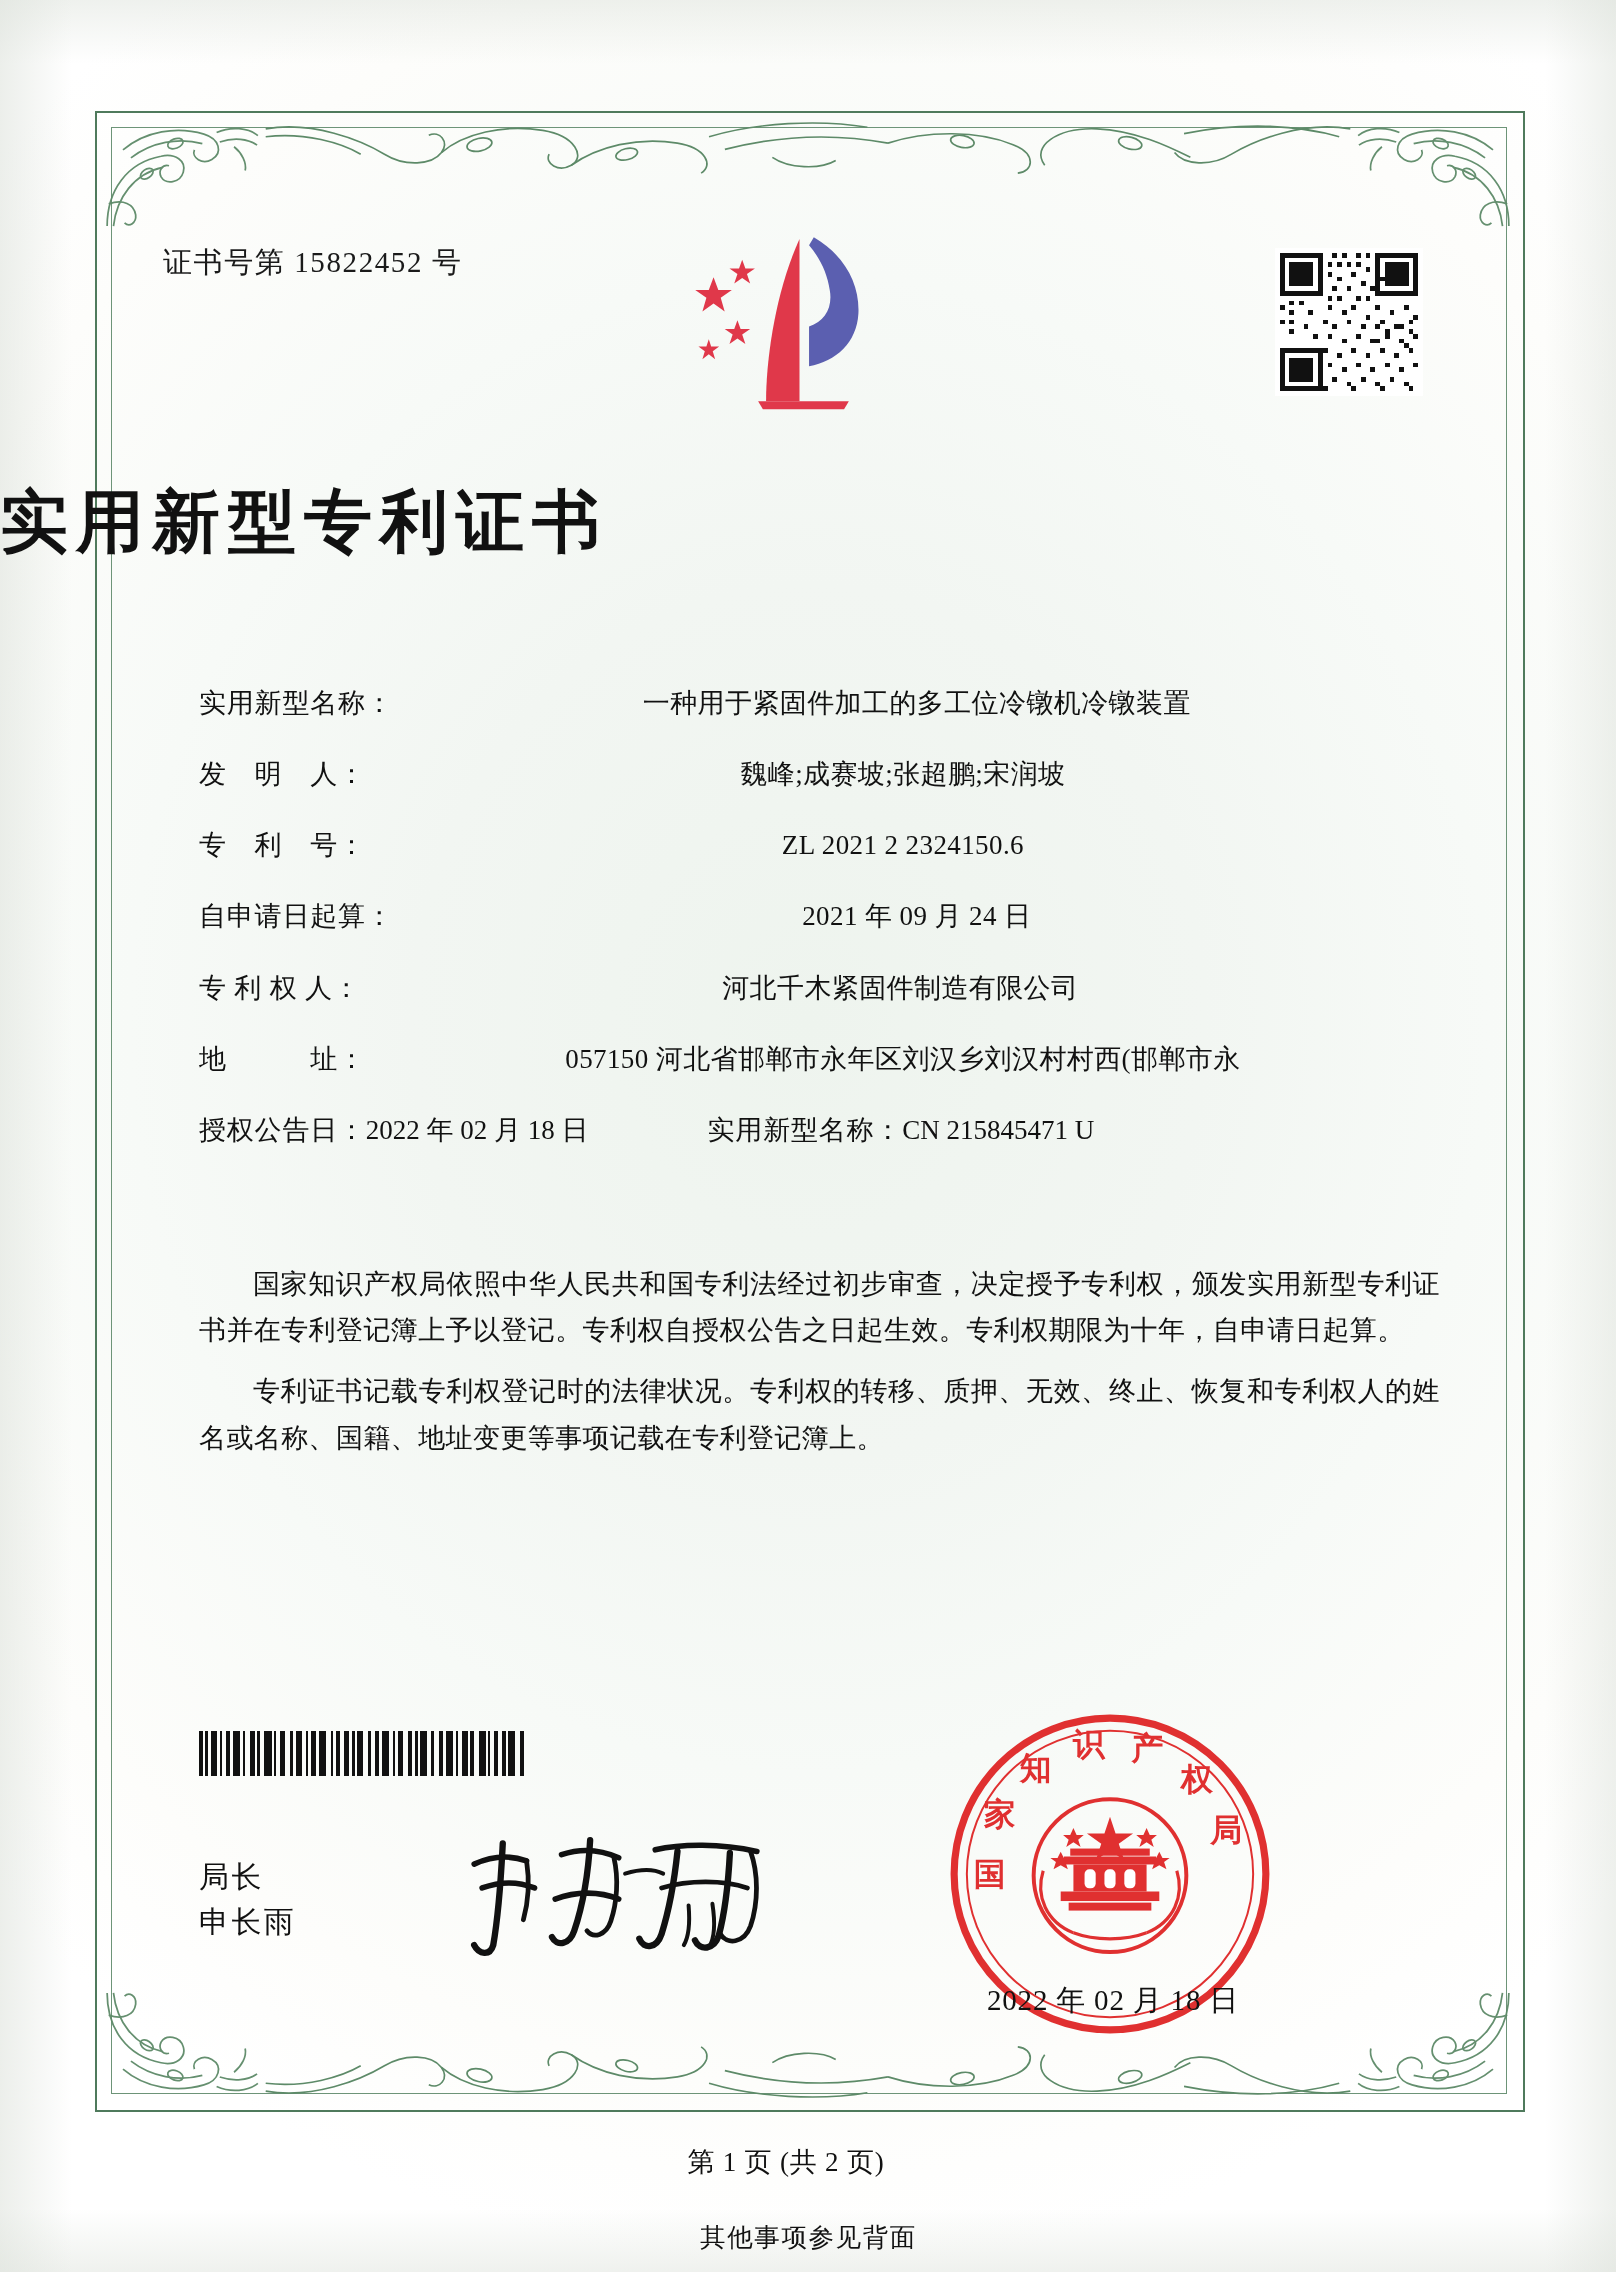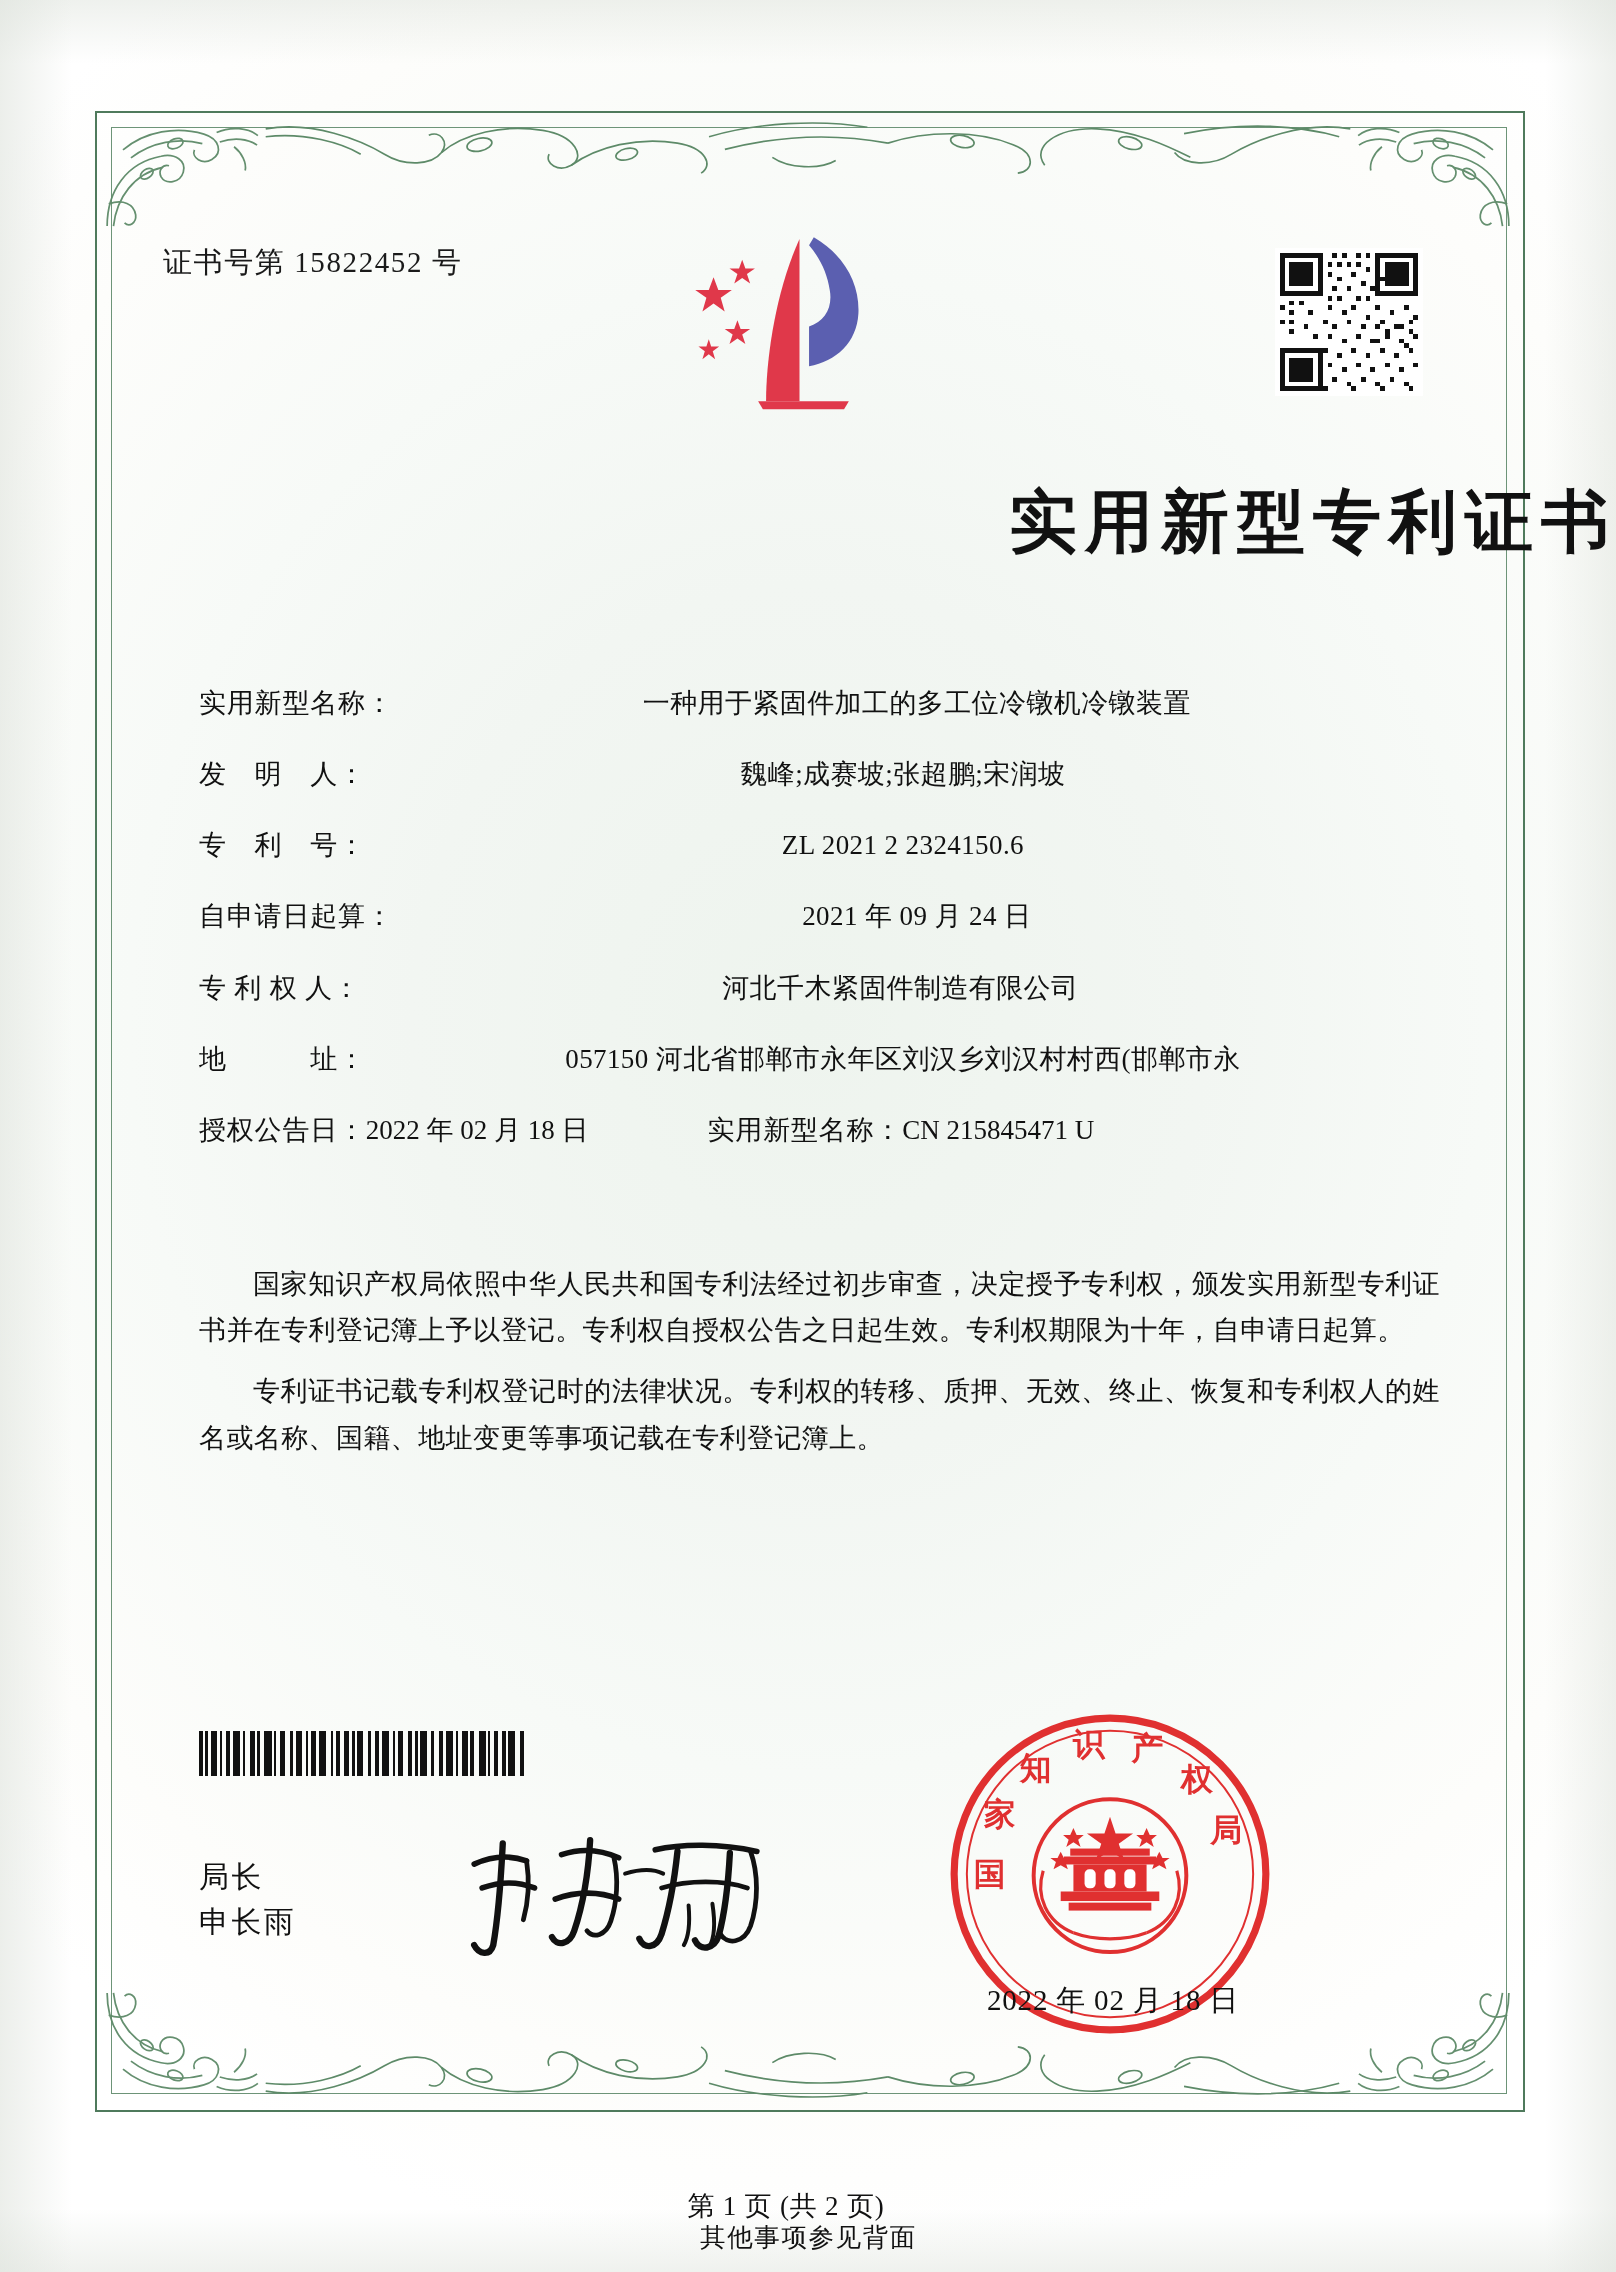--- a/index.html
+++ b/index.html
@@ -108,21 +108,21 @@
     width: 148px;
     height: 148px;
   }
   .qr svg { width: 100%; height: 100%; display: block; }
 
   .main-title {
     position: absolute;
     left: 0;
     top: 477px;
     width: 1617px;
-    text-align: right;
+    text-align: left;
     font-size: 68px;
     font-weight: 700;
     letter-spacing: 8px;
     color: #111;
     font-family: Liberation Sans, sans-serif;
   }
 
   
   .fields {
     position: absolute;
@@ -239,21 +239,20 @@
   
   .page-no {
     position: absolute;
     left: 0;
     top: 2144px;
     width: 1572px;
     text-align: center;
     font-size: 27px;
     color: #111;
     letter-spacing: 0.8px;
-    margin-top: 44px;
   }
   .footer-note {
     position: absolute;
     left: 0;
     top: 2220px;
     width: 1617px;
     text-align: center;
     font-size: 25.5px;
     color: #111;
     letter-spacing: 1.6px;

